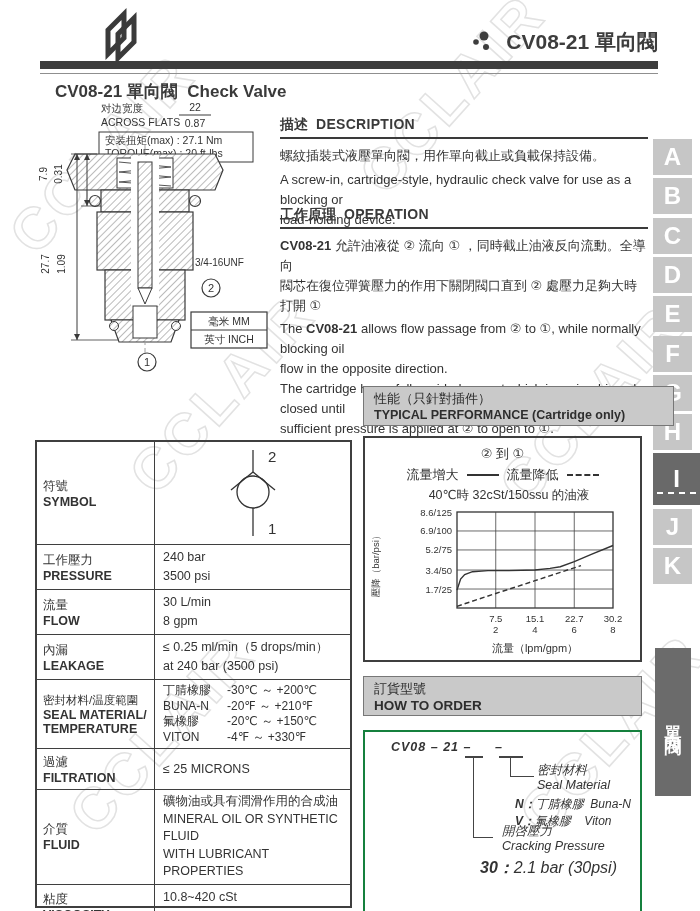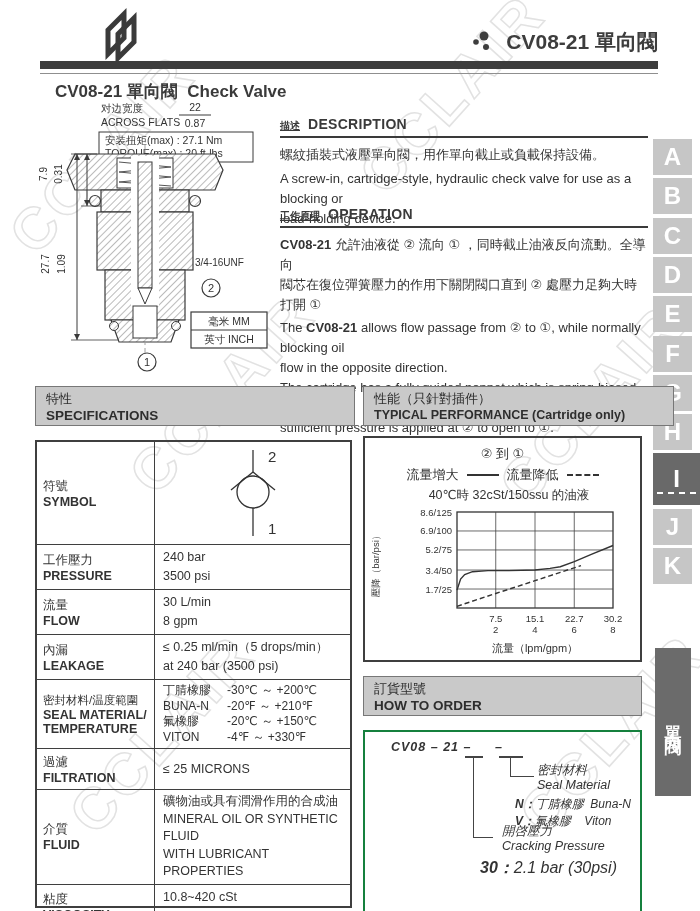--- a/index.html
+++ b/index.html
@@ -12,21 +12,21 @@
   .logo{position:absolute;left:94px;top:6px;}
   .brand{position:absolute;top:28px;right:42px;display:flex;align-items:center;gap:10px;
          font-size:21px;font-weight:bold;color:#3d3d3d;}
   .bar{position:absolute;left:40px;top:61px;width:618px;height:8px;background:#3d3d3d;}
   .bar-thin{position:absolute;left:40px;top:73px;width:618px;height:1px;background:#8f8f8f;}
   .page-title{position:absolute;left:55px;top:80px;font-size:17px;font-weight:bold;color:#3a3a3a;}
   
   .sec{position:absolute;left:280px;width:368px;}
   .sec-head{display:flex;gap:8px;align-items:baseline;border-bottom:2px solid #3a3a3a;
             padding-bottom:3px;font-weight:bold;color:#3a3a3a;}
-  .sec-head .cn{font-size:10px;text-decoration:underline;}
+  .sec-head .cn{font-size:14px;}
   .sec-head .en{font-size:14px;letter-spacing:.3px;}
   .sec p{margin:7px 0 0;font-size:13px;line-height:20px;color:#333;}
   .b{font-weight:bold;}
   
   #letters{position:absolute;left:653px;top:139px;width:47px;height:480px;}
   .ltab{position:absolute;left:0;width:39px;height:36px;background:#c6c6c6;color:#fff;
         font-weight:bold;font-size:24px;display:flex;align-items:center;justify-content:center;}
   .ltab.active{width:47px;height:52px;background:#696969;}
   .ltab.active::after{content:"";position:absolute;left:4px;right:4px;bottom:11px;
         border-bottom:2px dashed #fff;}
@@ -190,24 +190,20 @@
       <div class="ltab" style="top: 157.2px;">E</div>
       <div class="ltab" style="top: 196.5px;">F</div>
       <div class="ltab" style="top: 235.8px;">G</div>
       <div class="ltab" style="top: 275.1px;">H</div>
       <div class="ltab active" style="top: 314.4px;">I</div>
       <div class="ltab" style="top: 369.7px;">J</div>
       <div class="ltab" style="top: 409px;">K</div>
     </div>
   <div class="valve-tab">單向閥</div>
 
-  <div class="gray-head" style="left:35px;top:386px;width:320px;height:40px;">
-    <span class="cn">特性</span>
-    <span class="en">SPECIFICATIONS</span>
-  </div>
 
   <div id="spec-table">
     <div class="spec-row" style="flex:0 0 102px;">
       <div class="spec-label">
         <span class="label-cn">符號</span>
         <span class="label-en">SYMBOL</span>
       </div>
       <div class="spec-value" style="align-items:center;">
         <svg width="130" height="94" viewBox="0 0 130 94">
           <line x1="65" y1="4" x2="65" y2="26" stroke="#333" stroke-width="1.3"></line>

